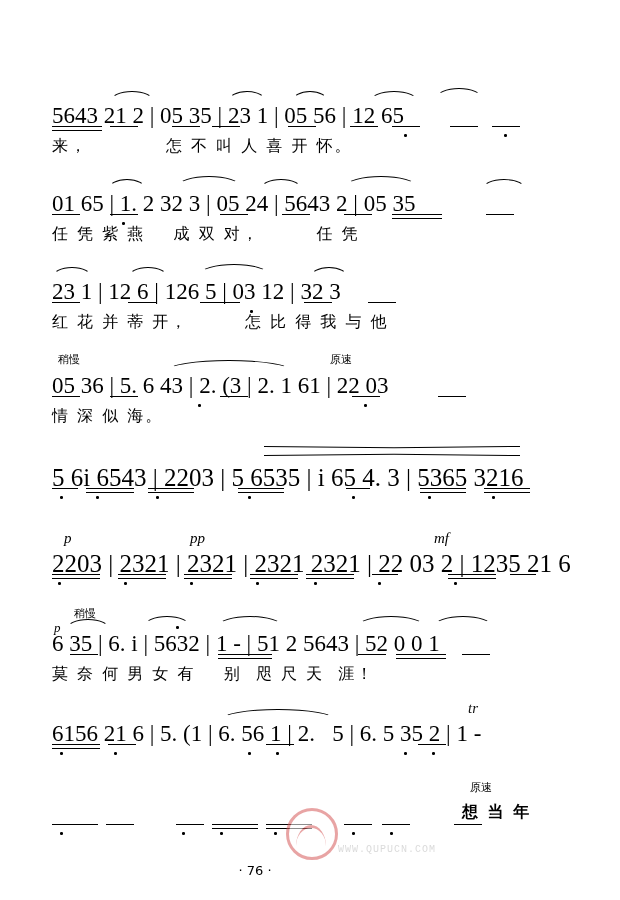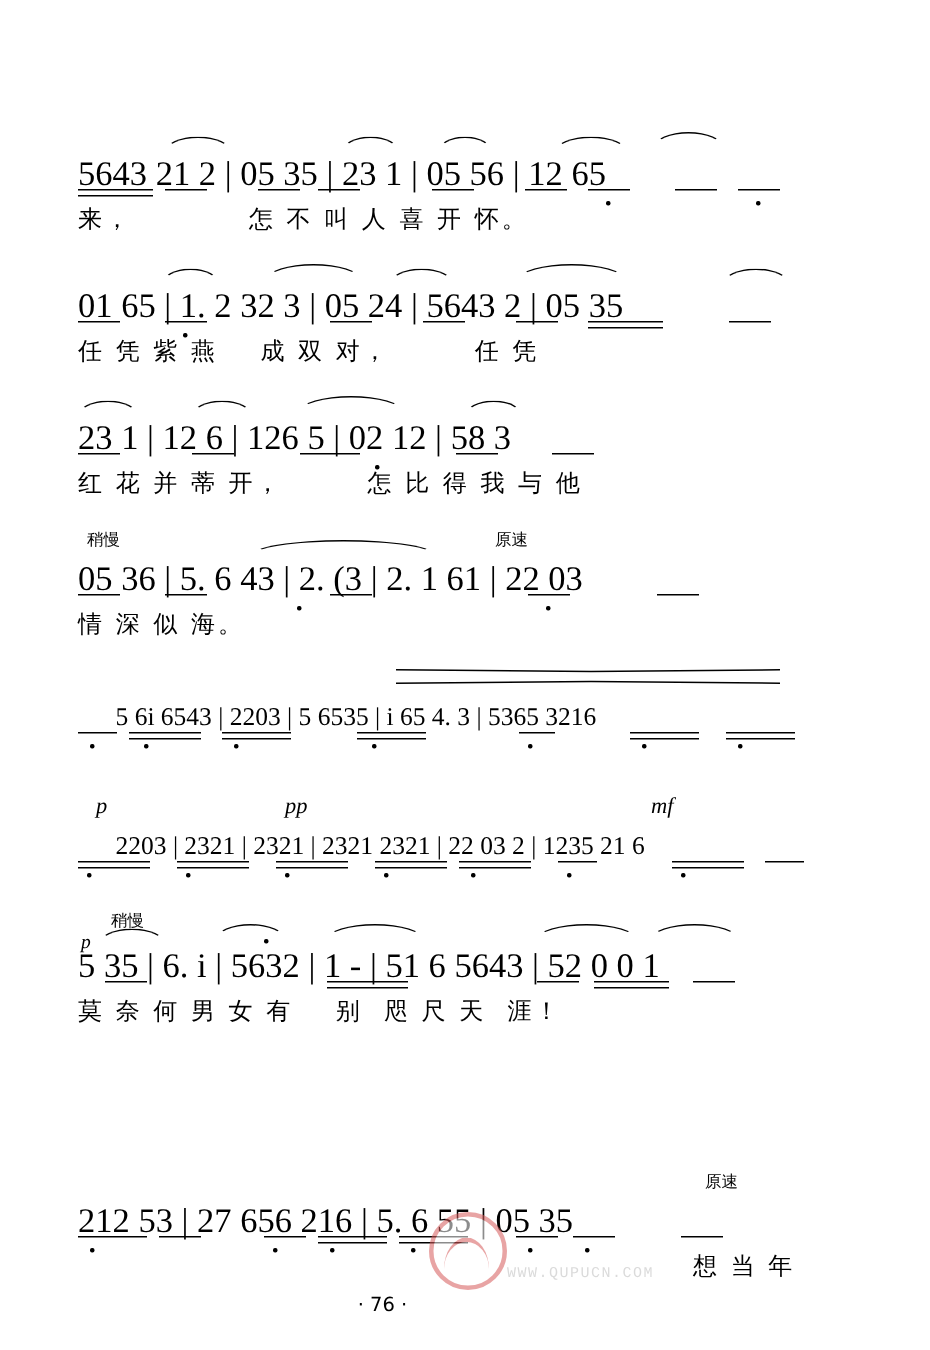--- a/index.html
+++ b/index.html
@@ -24,21 +24,21 @@
   .notes{
     position:relative;
     font-family:"Liberation Serif", serif;
     font-size:23px;
     letter-spacing:0px;
     white-space:pre;
     height:32px;
     line-height:32px;
     color:#000;
   }
-  .notes.small{font-size:17px;margin-left:25px;}
+  .notes.small{font-size:25px;}
   .lyrics{
     position:relative;
     font-family:"DejaVu Sans", sans-serif;
     font-size:16px;
     letter-spacing:2px;
     white-space:pre;
     height:24px;
     line-height:24px;
     color:#000;
     margin-top:2px;
@@ -183,21 +183,21 @@
     <div class="beam" style="left:168px;top:26px;width:28px;"></div>
     <div class="beam" style="left:230px;top:26px;width:28px;"></div>
     <div class="beam" style="left:292px;top:26px;width:28px;"></div>
     <div class="beam" style="left:340px;top:26px;width:50px;"></div>
     <div class="beam" style="left:340px;top:30px;width:50px;"></div>
     <div class="beam" style="left:434px;top:26px;width:28px;"></div>
     <div class="dot" style="left:70px;top:34px;"></div>
   </div>
 
   <div class="system" style="top:276px;">
-    <div class="notes">23 1 | 12 6 | 126 5 | 02 12 | 58 3</div>
+    <div class="notes">23 1 | 12 6 | 126 5 | 03 12 | 32 3</div>
     <div class="lyrics">红 花 并 蒂 开，        怎 比 得 我 与 他</div>
     <div class="slur" style="left:0px;top:-9px;width:38px;"></div>
     <div class="slur" style="left:76px;top:-9px;width:38px;"></div>
     <div class="slur" style="left:148px;top:-12px;width:66px;"></div>
     <div class="slur" style="left:258px;top:-9px;width:36px;"></div>
     <div class="beam" style="left:0px;top:26px;width:28px;"></div>
     <div class="beam" style="left:76px;top:26px;width:28px;"></div>
     <div class="beam" style="left:148px;top:26px;width:40px;"></div>
     <div class="beam" style="left:252px;top:26px;width:28px;"></div>
     <div class="beam" style="left:316px;top:26px;width:28px;"></div>
@@ -268,42 +268,57 @@
     <div class="dot" style="left:138px;top:34px;"></div>
     <div class="dot" style="left:204px;top:34px;"></div>
     <div class="dot" style="left:262px;top:34px;"></div>
     <div class="dot" style="left:326px;top:34px;"></div>
     <div class="dot" style="left:402px;top:34px;"></div>
   </div>
 
   <div class="system" style="top:628px;">
     <div class="tempo" style="left:22px;top:-22px;">稍慢</div>
     <div class="dyn" style="left:2px;top:-8px;font-size:13px;">p</div>
-    <div class="notes">5 35 | 6. i | 5632 | 1 - | 51 6 5643 | 52 0 0 1</div>
+    <div class="notes">6 35 | 6. i | 5632 | 1 - | 51 2 5643 | 52 0 0 1</div>
     <div class="lyrics">莫 奈 何 男 女 有    别  咫 尺 天  涯！</div>
     <div class="slur" style="left:14px;top:-9px;width:42px;"></div>
     <div class="slur" style="left:92px;top:-12px;width:44px;"></div>
     <div class="slur" style="left:166px;top:-12px;width:62px;"></div>
     <div class="slur" style="left:306px;top:-12px;width:64px;"></div>
     <div class="slur" style="left:382px;top:-12px;width:56px;"></div>
     <div class="beam" style="left:18px;top:26px;width:28px;"></div>
     <div class="beam" style="left:166px;top:26px;width:54px;"></div>
     <div class="beam" style="left:166px;top:30px;width:54px;"></div>
     <div class="beam" style="left:306px;top:26px;width:28px;"></div>
     <div class="beam" style="left:344px;top:26px;width:50px;"></div>
     <div class="beam" style="left:344px;top:30px;width:50px;"></div>
     <div class="beam" style="left:410px;top:26px;width:28px;"></div>
     <div class="dot" style="left:124px;top:-2px;"></div>
   </div>
 
+  <div class="system" style="top:718px;">
+    <div class="tr" style="left:416px;top:-18px;">tr</div>
+    <div class="notes">6156 21 6 | 5. (1 | 6. 56 1 | 2.   5 | 6. 5 35 2 | 1 -</div>
+    <div class="slur" style="left:170px;top:-9px;width:110px;"></div>
+    <div class="beam" style="left:0px;top:26px;width:48px;"></div>
+    <div class="beam" style="left:0px;top:30px;width:48px;"></div>
+    <div class="beam" style="left:56px;top:26px;width:28px;"></div>
+    <div class="beam" style="left:214px;top:26px;width:28px;"></div>
+    <div class="beam" style="left:366px;top:26px;width:28px;"></div>
+    <div class="dot" style="left:8px;top:34px;"></div>
+    <div class="dot" style="left:62px;top:34px;"></div>
+    <div class="dot" style="left:196px;top:34px;"></div>
+    <div class="dot" style="left:224px;top:34px;"></div>
+    <div class="dot" style="left:352px;top:34px;"></div>
+    <div class="dot" style="left:380px;top:34px;"></div>
+  </div>
 
   <div class="system" style="top:798px;">
     <div class="tempo" style="left:418px;top:-18px;">原速</div>
-    <div class="notes">212 53 | 27 656 216 | 5. 6 55 | 05 35</div>
-    <div class="lyrics" style="padding-left:410px;">想 当 年</div>
+    <div class="lyrics" style="padding-left:410px;font-weight:bold;">想 当 年</div>
     <div class="beam" style="left:0px;top:26px;width:46px;"></div>
     <div class="beam" style="left:54px;top:26px;width:28px;"></div>
     <div class="beam" style="left:124px;top:26px;width:28px;"></div>
     <div class="beam" style="left:160px;top:26px;width:46px;"></div>
     <div class="beam" style="left:160px;top:30px;width:46px;"></div>
     <div class="beam" style="left:214px;top:26px;width:46px;"></div>
     <div class="beam" style="left:214px;top:30px;width:46px;"></div>
     <div class="beam" style="left:292px;top:26px;width:28px;"></div>
     <div class="beam" style="left:330px;top:26px;width:28px;"></div>
     <div class="beam" style="left:402px;top:26px;width:28px;"></div>

